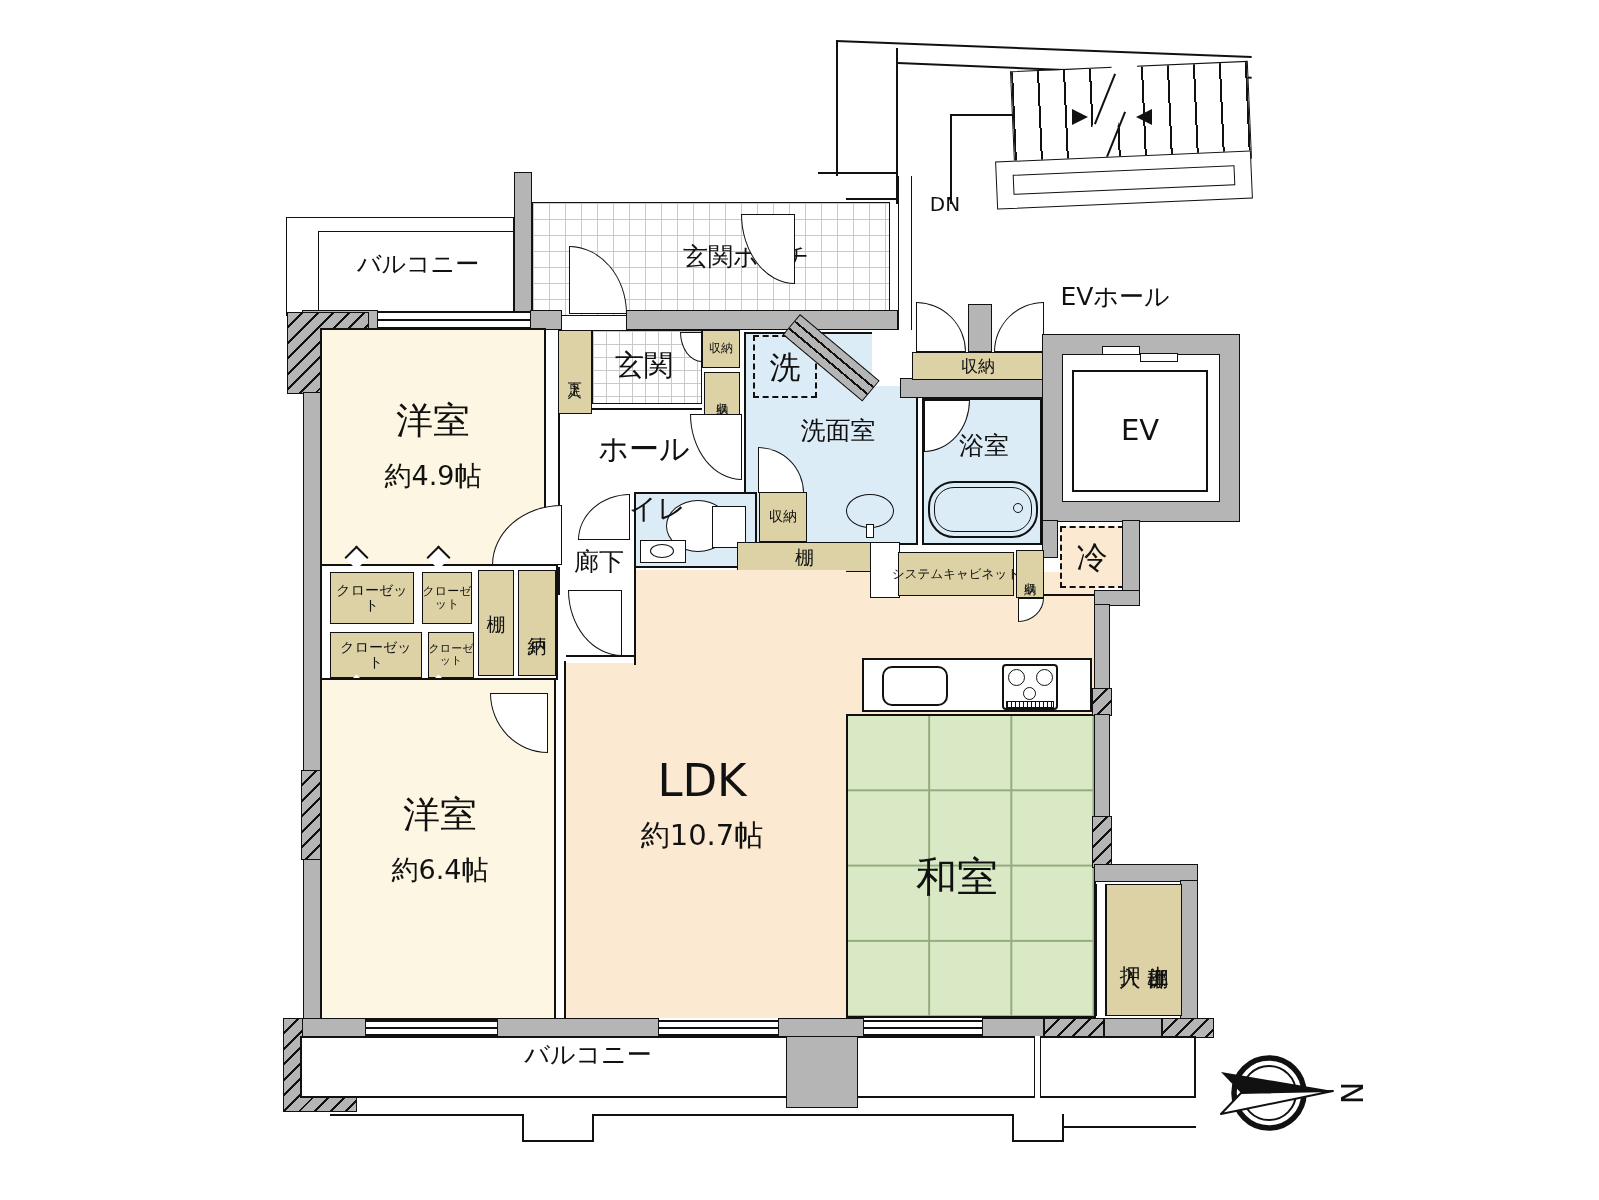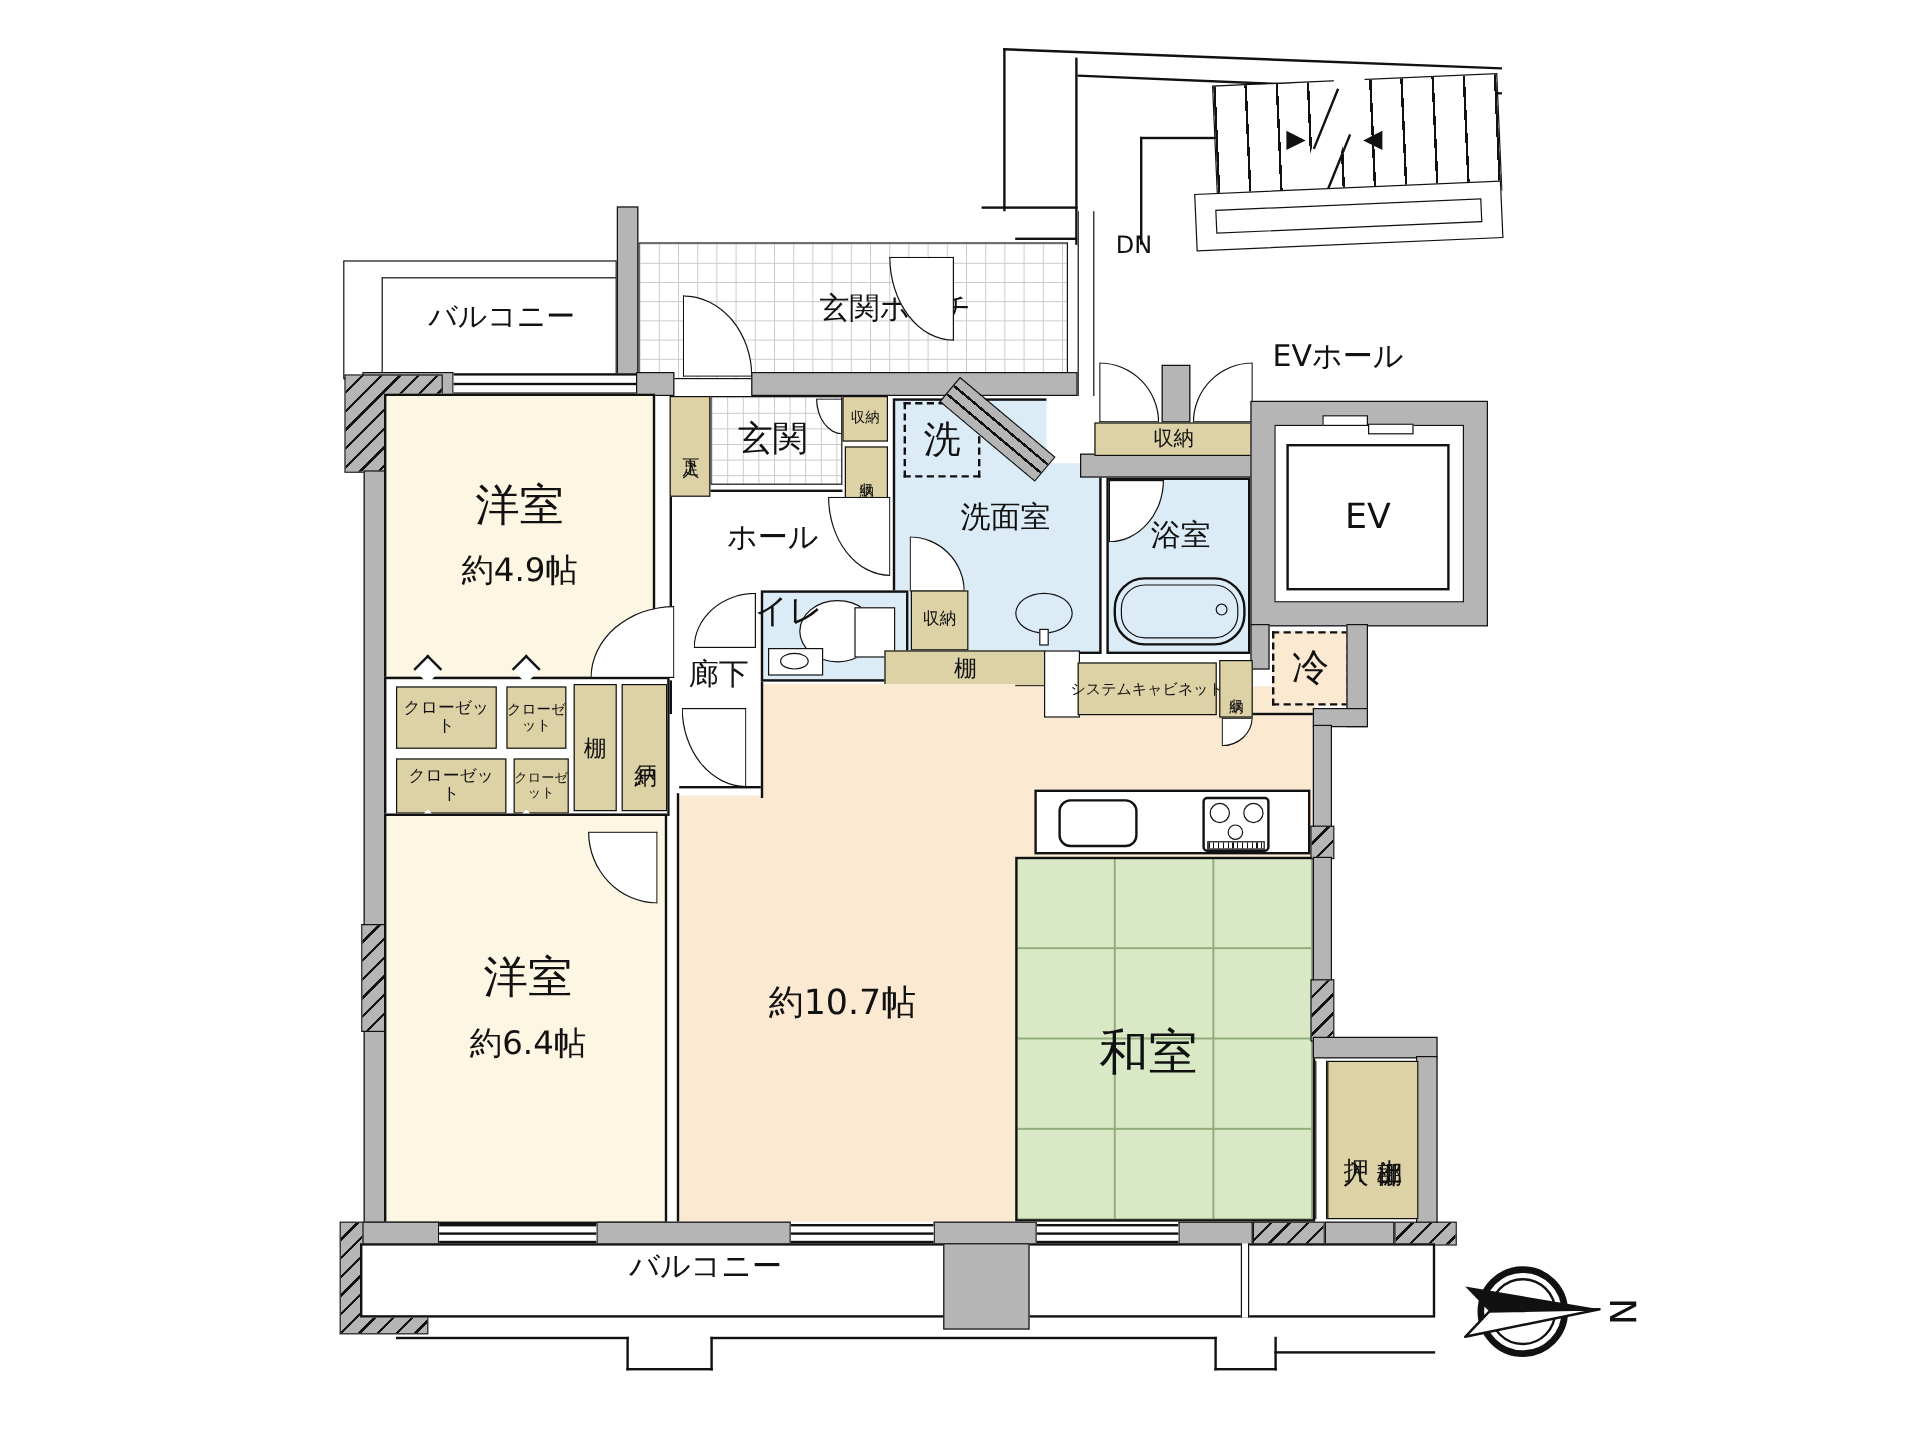--- a/index.html
+++ b/index.html
@@ -122,21 +122,21 @@
   <div class="lbl" style="left:596px;top:350px;width:96px;height:32px;font-size:29px;">玄関</div>
   <div class="beige" style="left:558px;top:330px;width:34px;height:84px;"></div>
   <div class="vlbl" style="left:558px;top:330px;width:34px;height:84px;font-size:14px;">下足入</div>
   <div class="beige" style="left:702px;top:330px;width:38px;height:38px;"></div>
   <div class="lbl" style="left:702px;top:330px;width:38px;height:38px;font-size:12px;">収納</div>
   <div class="beige" style="left:704px;top:372px;width:36px;height:44px;"></div>
   <div class="vlbl" style="left:704px;top:372px;width:36px;height:44px;font-size:12px;">収納</div>
   <div class="door rBL" style="left:680px;top:332px;width:22px;height:30px;"></div>
   <div class="ln" style="left:558px;top:414px;width:2px;height:91px;"></div>
   <div class="ln" style="left:558px;top:567px;width:2px;height:28px;"></div>
-  <div class="lbl" style="left:584px;top:434px;width:120px;height:28px;font-size:25px;">ホール</div>
+  <div class="lbl" style="left:584px;top:434px;width:120px;height:28px;font-size:30px;">ホール</div>
   <div class="lbl" style="left:566px;top:548px;width:66px;height:28px;font-size:25px;">廊下</div>
 
   <div class="room blue" style="left:744px;top:332px;width:174px;height:213px;"></div>
   <div class="a" style="left:872px;top:330px;width:48px;height:56px;background:#fff;"></div>
   <div class="lbl" style="left:780px;top:416px;width:116px;height:30px;font-size:25px;">洗面室</div>
   <div class="a dash blue" style="left:753px;top:335px;width:64px;height:63px;"></div>
   <div class="lbl" style="left:753px;top:345px;width:64px;height:44px;font-size:31px;">洗</div>
   <div class="circ" style="left:846px;top:494px;width:48px;height:34px;background:transparent;"></div>
   <div class="a" style="left:866px;top:524px;width:8px;height:14px;border:1.4px solid #111;background:#fff;"></div>
   <div class="door rTR" style="left:758px;top:447px;width:46px;height:46px;"></div>
@@ -181,20 +181,21 @@
   <div class="ldkfill" style="left:636px;top:570px;width:210px;height:95px;"></div>
   <div class="ldkfill" style="left:844px;top:572px;width:252px;height:142px;"></div>
   <div class="ln" style="left:564px;top:661px;width:2px;height:357px;"></div>
   <div class="ln" style="left:634px;top:568px;width:2px;height:97px;"></div>
   <div class="ln" style="left:566px;top:655px;width:68px;height:2px;"></div>
   <div class="ln" style="left:1044px;top:594px;width:54px;height:2px;"></div>
   <div class="door rBL" style="left:568px;top:590px;width:54px;height:66px;"></div>
   <div class="door rTL" style="left:492px;top:505px;width:70px;height:60px;"></div>
   <div class="door rTL" style="left:578px;top:494px;width:52px;height:46px;"></div>
   <div class="door rBL" style="left:490px;top:693px;width:58px;height:60px;"></div>
+  <div class="lbl" style="left:622px;top:755px;width:160px;height:52px;font-size:45px;">LDK</div>
   <div class="lbl" style="left:627px;top:818px;width:150px;height:36px;font-size:29px;">約10.7帖</div>
 
   <div class="whitebox" style="left:870px;top:542px;width:30px;height:56px;"></div>
   <div class="beige" style="left:898px;top:552px;width:116px;height:44px;"></div>
   <div class="lbl" style="left:898px;top:552px;width:116px;height:44px;font-size:12.5px;">システムキャビネット</div>
   <div class="beige" style="left:1016px;top:550px;width:28px;height:48px;"></div>
   <div class="vlbl" style="left:1016px;top:550px;width:28px;height:48px;font-size:12px;">収納</div>
   <div class="door rBR" style="left:1018px;top:598px;width:26px;height:24px;"></div>
   <div class="a dash" style="left:1060px;top:526px;width:64px;height:62px;background:#fbe9d2;"></div>
   <div class="lbl" style="left:1060px;top:534px;width:64px;height:46px;font-size:31px;">冷</div>

